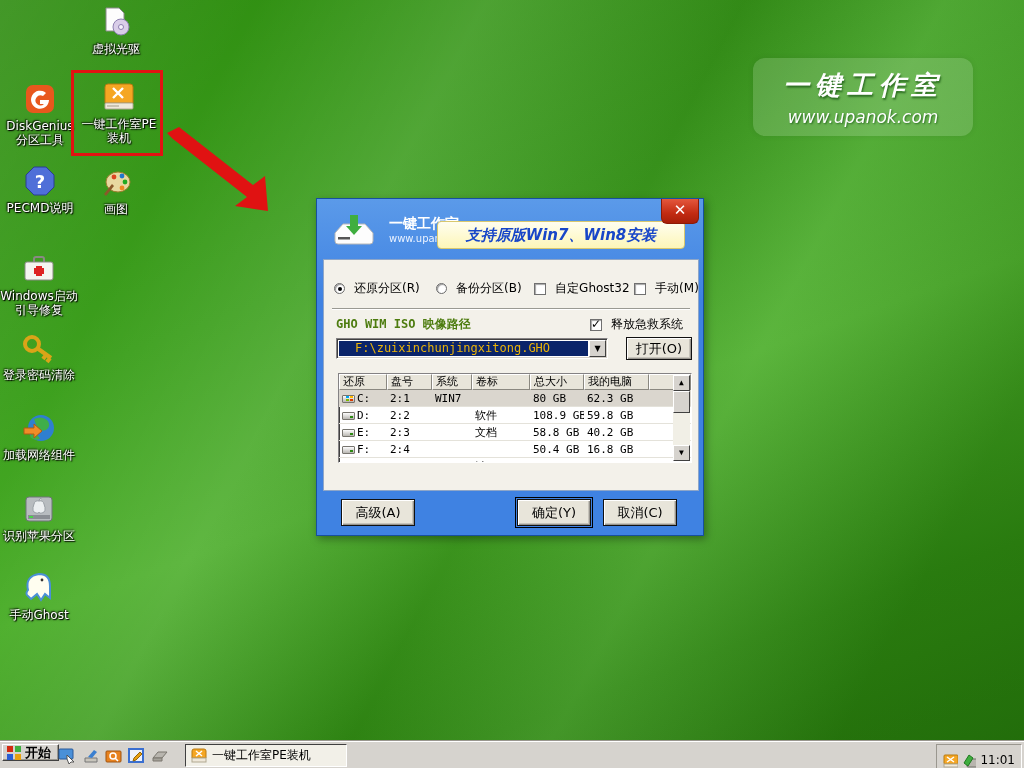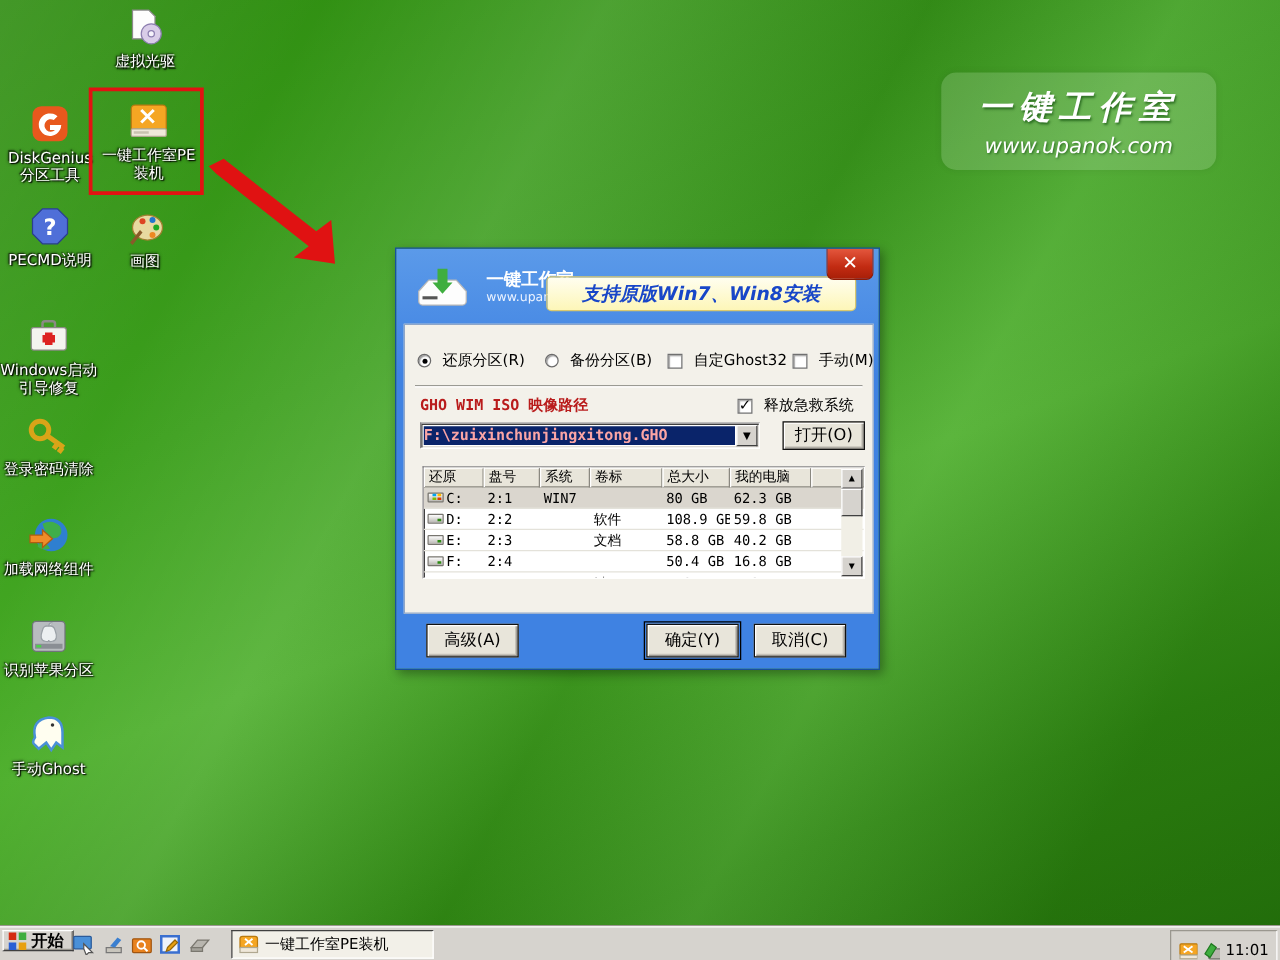--- a/index.html
+++ b/index.html
@@ -58,30 +58,30 @@
   .chk { width:12px; height:12px; background:#fff; border:1px solid #707070;
      box-shadow:inset 1px 1px 1px #a5a5a5; position:relative; }
   .chk.on::after { content:"✓"; position:absolute; left:0px; top:-3px; font-size:12px; font-weight:bold; color:#000; }
 
   .optlbl { font-size:12px; color:#000; vertical-align:middle; margin-left:4px; }
   #opt-row { position:absolute; left:0; top:18px; width:100%; }
   #opt-row .opt { position:absolute; white-space:nowrap; }
   #divider { position:absolute; left:8px; top:48px; width:358px; height:2px;
      border-top:1px solid #9a9a93; border-bottom:1px solid #fff; }
 
-  #path-lbl { position:absolute; left:12px; top:56px; color:#b91c1c; font-size:12px;
+  #path-lbl { position:absolute; left:12px; top:56px; color:#4d7c0f; font-size:12px;
      font-family:"DejaVu Sans Mono", monospace; font-weight:bold; }
   #rescue { position:absolute; left:266px; top:54px; white-space:nowrap; }
 
   #combo { position:absolute; left:12px; top:78px; width:272px; height:21px; background:#fff;
      border:1px solid; border-color:#848284 #fff #fff #848284;
      box-shadow:inset 1px 1px 0 #404040, inset -1px -1px 0 #d4d0c8; }
   #combo .txt { position:absolute; left:2px; top:2px; right:19px; bottom:2px;
-     background:#0a246a; color:#fca5a5; font-size:12px; font-family:"DejaVu Sans Mono", monospace;
-     line-height:15px; padding-left:0; overflow:hidden; white-space:nowrap;font-weight:bold; }
+     background:#0a246a; color:#eab308; font-size:12px; font-family:"DejaVu Sans Mono", monospace;
+     line-height:15px; padding-left:16px; overflow:hidden; white-space:nowrap; }
   #combo .drop { position:absolute; right:1px; top:1px; width:17px; bottom:1px;
      background:#d6d3ce; border:1px solid; border-color:#fff #404040 #404040 #fff;
      font-size:8px; text-align:center; line-height:16px; color:#000; cursor:pointer; }
 
   .btn3d { background:#e8e5da; border:1px solid #111;
      box-shadow:inset 1px 1px 0 #fff, inset -1px -1px 0 #98958e, inset -2px -2px 0 #c6c3ba;
      font-size:13px; color:#000; text-align:center; cursor:pointer; }
   #open-btn { position:absolute; left:302px; top:77px; width:66px; height:23px; line-height:21px; }
 
   

